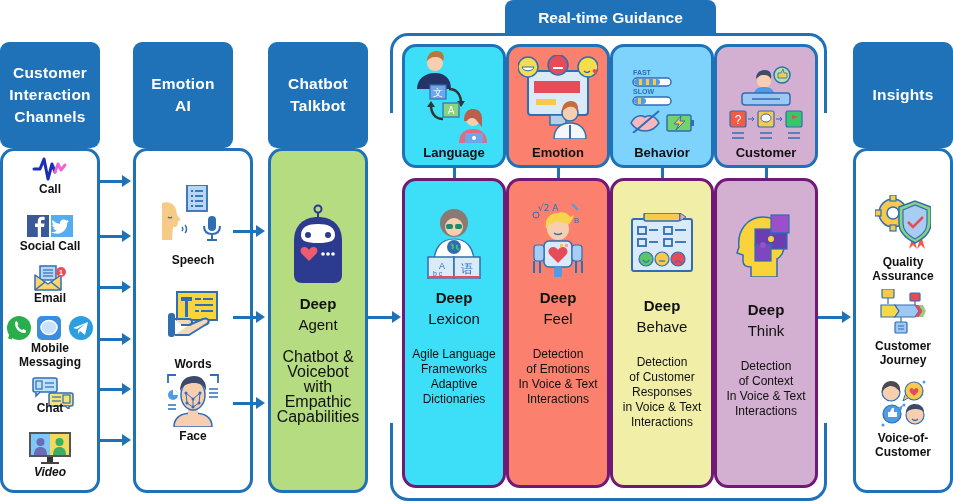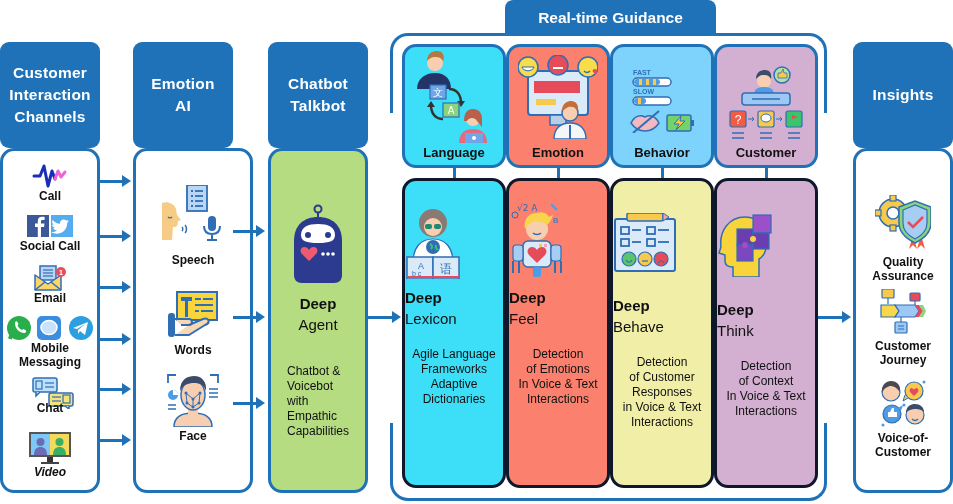--- a/index.html
+++ b/index.html
@@ -38,40 +38,40 @@
     font-weight: bold; font-size: 15.5px;
   }
 
   .guide-top {
     position: absolute; border: 3px solid #1f72b8; border-radius: 14px;
     display: flex; flex-direction: column; align-items: center; justify-content: flex-end;
   }
   .guide-top .glabel { font-weight: bold; font-size: 13px; padding-bottom: 5px; }
 
   .deep {
-    position: absolute; border: 3px solid #0f172a; border-radius: 14px;
-    display: flex; flex-direction: column; 
+    position: absolute; border: 3px solid #701a75; border-radius: 14px;
+    display: flex; flex-direction: column; align-items: center;
   }
   .deep .d1 { font-weight: bold; font-size: 15px; margin-top: 10px; }
   .deep .d2 { font-size: 15px; margin-top: 4px; }
   .deep .d3 { font-size: 12px; line-height: 15px; text-align: center; white-space: pre-line; margin-top: 20px; }
 
   svg { display: block; }
 </style>
 </head>
 <body>
 
 <div class="hdr" style="left:0;top:42px;width:100px;height:106px;">
   <span>Customer
 Interaction
 Channels</span>
 </div>
 <div class="colbody" style="left:0;top:148px;width:100px;height:345px;">
 
-  <div class="item" style="top:12px;">
+  <div class="item" style="top:5px;">
     <span>
       <svg width="36" height="26" viewBox="0 0 36 26">
           <path d="M2 13 L8 13 L12 3 L16 23 L20 8 L23 16" fill="none" stroke="#1a2db8" stroke-width="3" stroke-linecap="round" stroke-linejoin="round"></path>
           <path d="M23 16 L26 8 L29 14 L33 9" fill="none" stroke="#ee64d6" stroke-width="3" stroke-linecap="round" stroke-linejoin="round"></path>
         </svg>
     </span>
     <span class="label">Call</span>
   </div>
 
   <div class="item" style="top:64px;">
@@ -198,21 +198,21 @@
             <line x1="28" y1="8" x2="34" y2="8"></line>
             <line x1="36" y1="8" x2="46" y2="8"></line>
             <line x1="28" y1="14" x2="46" y2="14"></line>
             <line x1="28" y1="20" x2="32" y2="20"></line>
             <line x1="34" y1="20" x2="46" y2="20"></line>
           </g>
           <rect x="1" y="22" width="7" height="24" rx="3" fill="#2f6eb5"></rect>
           <path d="M8 28 L22 28 C26 28 26 34 22 34 L14 34 M22 34 L36 28 C42 26 44 32 38 34 L22 44 L8 44" fill="#f9d7b5" stroke="#2f6eb5" stroke-width="2" stroke-linejoin="round"></path>
         </svg>
     </span>
-    <span class="label" style="margin-top:4px;">Words</span>
+    <span class="label" style="margin-top:18px;">Words</span>
   </div>
   <div class="item" style="top:222px;">
     <span>
       <svg width="54" height="54" viewBox="0 0 54 54">
           <g fill="none" stroke="#2f6eb5" stroke-width="1.8">
             <path d="M2 10 V2 H10"></path>
             <path d="M44 2 H52 V10"></path>
           </g>
           <path d="M8 54 C8 44 16 40 27 40 C38 40 46 44 46 54 Z" fill="#f7cfb0" stroke="#2f6eb5" stroke-width="1.5"></path>
           <rect x="22" y="32" width="10" height="10" fill="#f7cfb0"></rect>
@@ -263,21 +263,21 @@
           <circle cx="16" cy="32" r="3" fill="#2c3a8f"></circle>
           <circle cx="36" cy="32" r="3" fill="#2c3a8f"></circle>
           <path d="M17 58 L10 51 C7 48 9 44 12.5 44 C14.5 44 16 45 17 47 C18 45 19.5 44 21.5 44 C25 44 27 48 24 51 Z" fill="#ee5a6f"></path>
           <circle cx="31" cy="51" r="1.8" fill="#fff"></circle>
           <circle cx="36" cy="51" r="1.8" fill="#fff"></circle>
           <circle cx="41" cy="51" r="1.8" fill="#fff"></circle>
         </svg>
     </span>
     <span style="font-weight:bold;font-size:15px;margin-top:12px;">Deep</span>
     <span style="font-size:15px;margin-top:4px;">Agent</span>
-    <span style="font-size:12px;line-height:15px;white-space:pre-line;margin-top:31px;">Chatbot &amp;
+    <span style="font-size:16px;line-height:15px;text-align:center;white-space:pre-line;margin-top:16px;">Chatbot &amp;
 Voicebot
 with
 Empathic
 Capabilities</span>
   </div>
 </div>
 
 <div class="arrow" style="left:368px;top:316px;width:26px;"></div>
 
 <div class="rt-tab">

